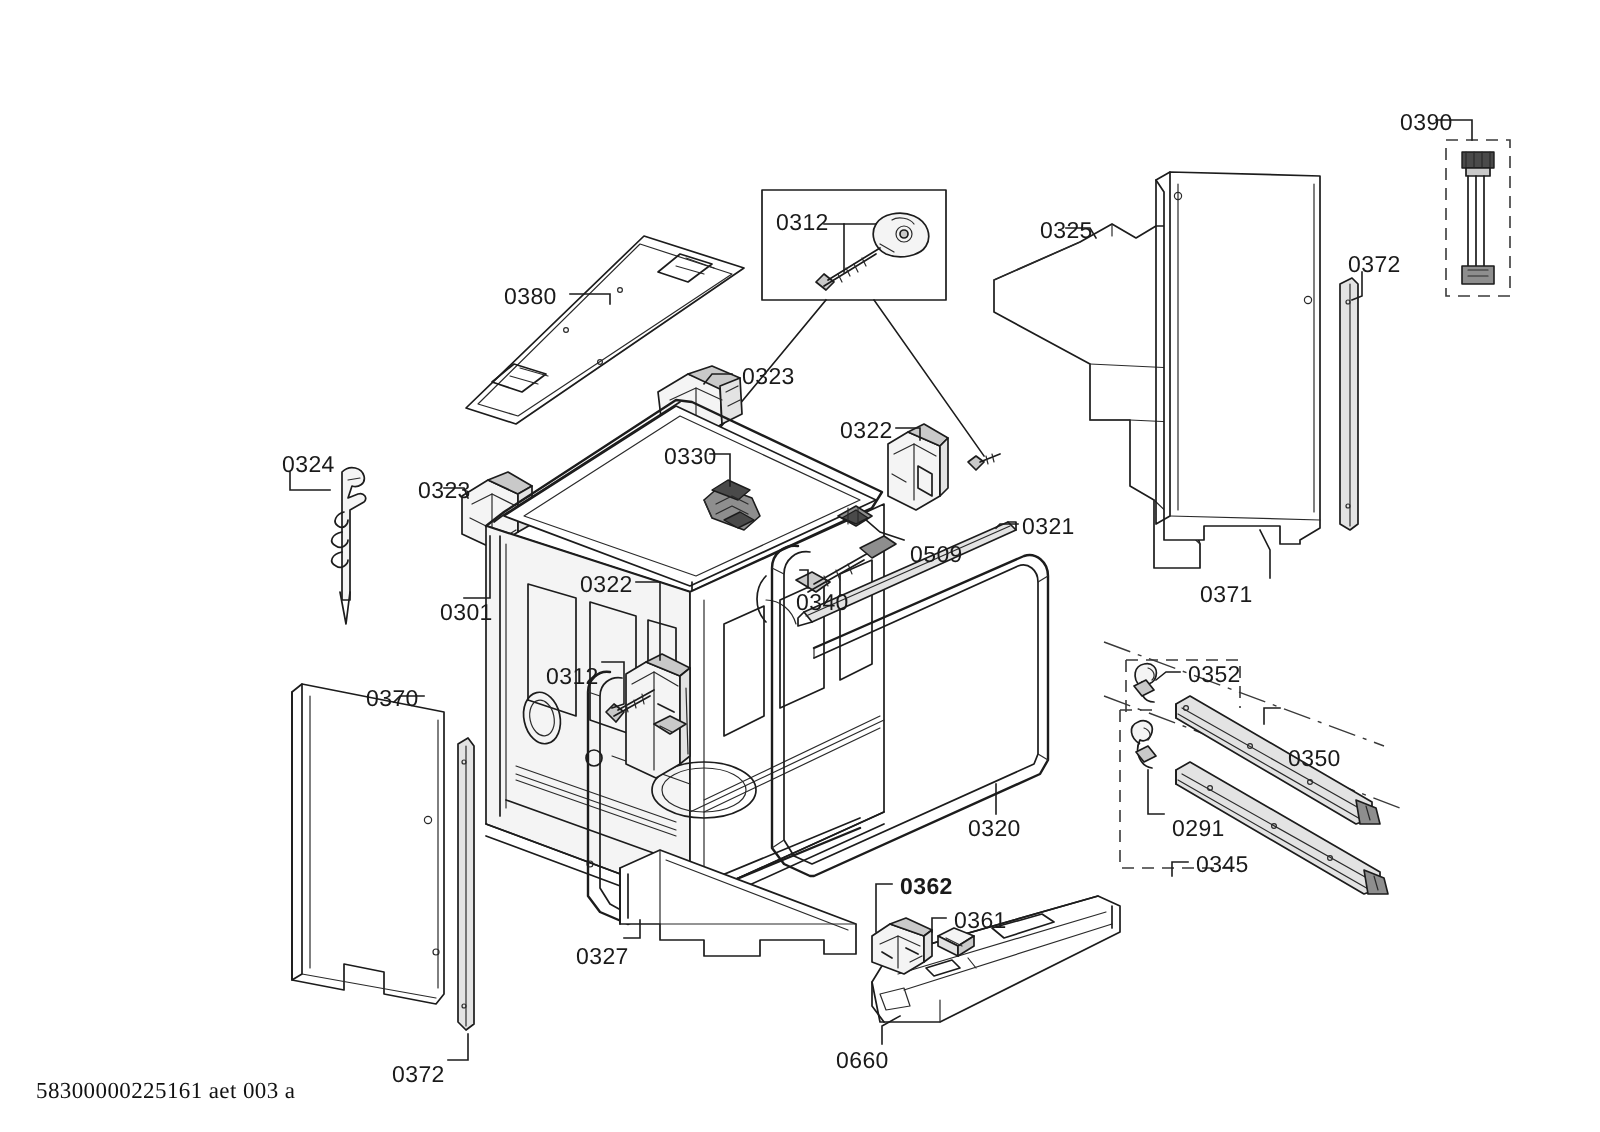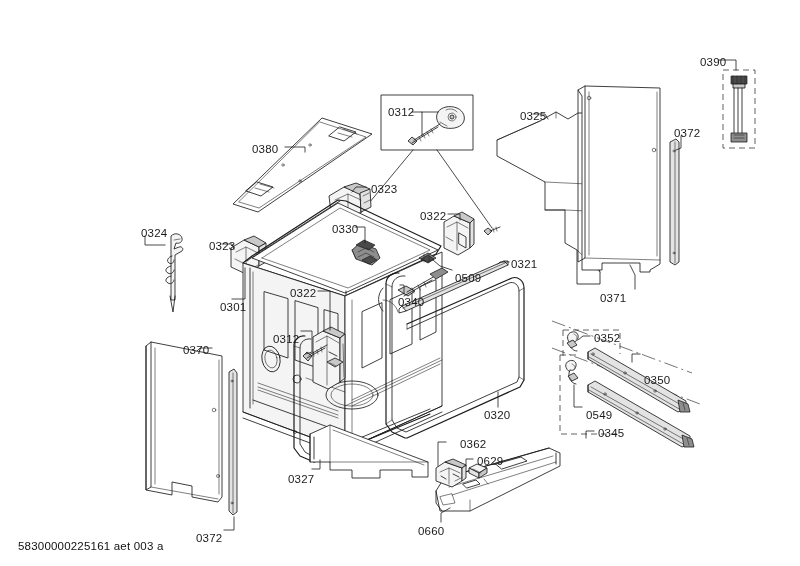--- a/index.html
+++ b/index.html
@@ -34,21 +34,21 @@
     font-size: 11.5px;
     letter-spacing: 0.2px;
     color: #1a1a1a;
     white-space: nowrap;
     line-height: 1;
   }
   #footer-code {
     position: absolute;
     left: 18px;
     top: 540px;
-    font-family: Liberation Sans, sans-serif;
+    font-family: Liberation Serif, serif;
     font-size: 11.5px;
     color: #111111;
     white-space: nowrap;
     letter-spacing: 0.2px;
     text-align: right;
   }
   
   .ln   { fill: none; stroke: #1c1c1c; stroke-width: 0.85; stroke-linejoin: round; stroke-linecap: round; }
   .ln-t { fill: none; stroke: #2a2a2a; stroke-width: 0.6;  stroke-linejoin: round; stroke-linecap: round; }
   .ln-h { fill: none; stroke: #1c1c1c; stroke-width: 1.2;  stroke-linejoin: round; stroke-linecap: round; }
@@ -459,21 +459,21 @@
   <div class="lbl" style="left:484px; top:410px;">0320</div>
   <div class="lbl" style="left:520px; top:111px;">0325</div>
   <div class="lbl" style="left:674px; top:128px;">0372</div>
   <div class="lbl" style="left:600px; top:293px;">0371</div>
   <div class="lbl" style="left:700px; top:57px;">0390</div>
   <div class="lbl" style="left:183px; top:345px;">0370</div>
   <div class="lbl" style="left:196px; top:533px;">0372</div>
   <div class="lbl" style="left:288px; top:474px;">0327</div>
   <div class="lbl" style="left:594px; top:333px;">0352</div>
   <div class="lbl" style="left:644px; top:351px;margin-top:24px;">0350</div>
-  <div class="lbl" style="left:586px; top:410px;">0549</div>
+  <div class="lbl" style="left:586px; top:410px;">0291</div>
   <div class="lbl" style="left:598px; top:428px;">0345</div>
-  <div class="lbl" style="left:460px; top:439px;">0362</div>
-  <div class="lbl" style="left:477px; top:456px;">0629</div>
+  <div class="lbl" style="left:450px; top:439px;font-weight:bold;">0362</div>
+  <div class="lbl" style="left:477px; top:456px;">0361</div>
   <div class="lbl" style="left:418px; top:526px;">0660</div>
 
   <div id="footer-code">58300000225161 aet 003 a</div>
 
 </div>
 
 </body></html>

